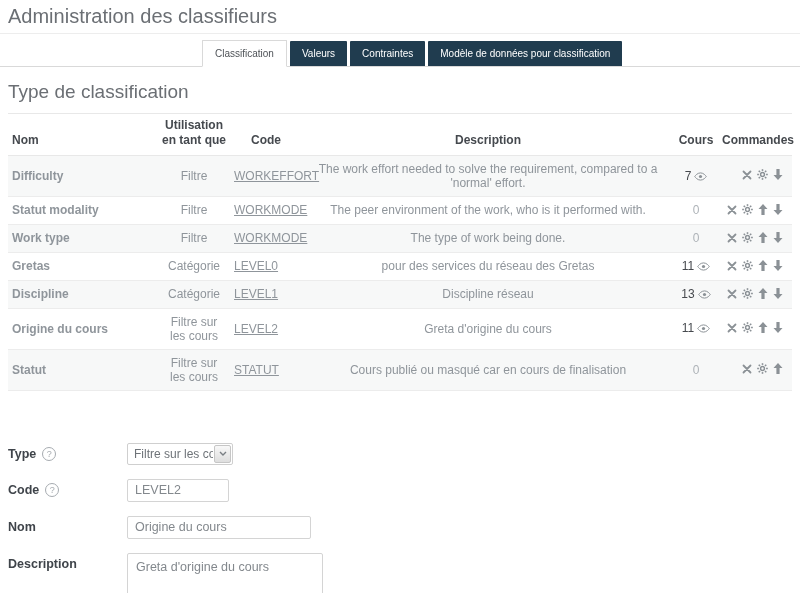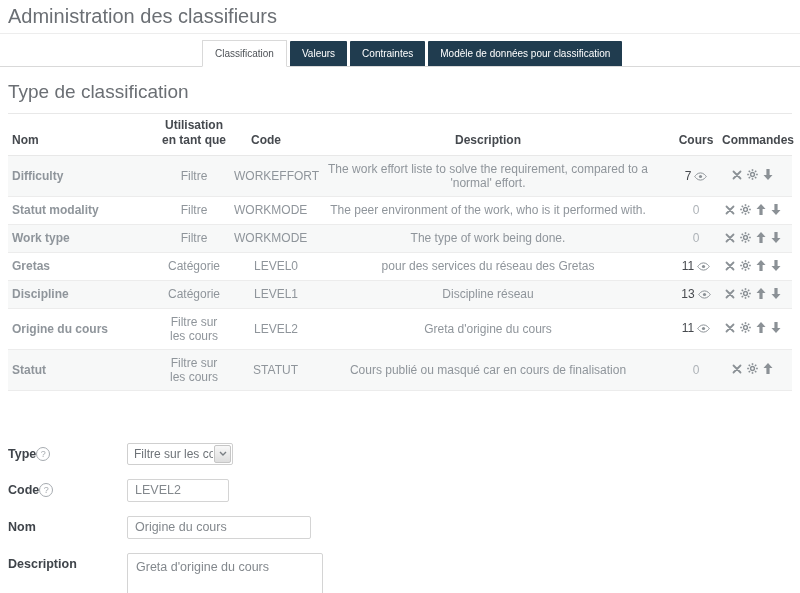--- a/index.html
+++ b/index.html
@@ -19,32 +19,32 @@
 
   table.class-table { border-collapse:collapse; table-layout:fixed; width:784px; margin:0 8px; font-size:12px; }
   .class-table thead th { font-weight:700; color:#45494e; vertical-align:bottom; padding:4px 4px 7px;
          border-top:1px solid #e8e8e8; border-bottom:1px solid #e8e8e8; line-height:15px; }
   .class-table tbody td { padding:6px 4px; border-bottom:1px solid #ececec; color:#8f959b; line-height:14px; vertical-align:middle; }
   .class-table tbody tr.odd { background:#f7f8f8; }
   .col-nom { text-align:left;font-weight:bold; }
   td.col-nom { color:#3f444a; }
   .col-utilisation { text-align:center; }
   th.col-code { text-align:center; }
-  td.col-code { text-align:right; padding-left:10px; }
+  td.col-code { text-align:left; padding-left:10px;text-decoration:underline; }
   .col-description { text-align:center; }
   .col-cours { text-align:center; white-space:nowrap;margin-left:45px; }
-  .col-commandes { text-align:center; padding-left:12px; white-space:nowrap; }
+  .col-commandes { text-align:right; padding-left:12px; white-space:nowrap; }
   .cours-num { color:#aeb3b8; }
   .cours-num.dark { color:#46494e; }
   .eye { display:none; margin-left:3px; vertical-align:-1px; color:#8b9196; }
   .cmd-icon { display:inline-block; margin-right:5px; color:#8b9196; cursor:pointer; vertical-align:middle; }
 
   .form { margin:52px 8px 0; font-size:12.5px; }
   .form-row { display:flex; align-items:flex-start; margin-bottom:14px; }
-  .form-label { width:119px; font-weight:700; color:#3f444a; padding-top:4px; display:flex; align-items:center; }
+  .form-label { width:119px; font-weight:700; color:#3f444a; padding-top:4px; display:flex; align-items:center; gap:6px; }
   .help-icon { width:14px; height:14px; border:1px solid #a6abb0; border-radius:50%; color:#a6abb0; font-size:9px;
                line-height:12px; text-align:center; display:inline-block; font-weight:400; cursor:pointer; }
 
   .select { width:106px; height:22px; border:1px solid #cfcfcf; border-radius:2px; display:flex; align-items:center;
             background:#fff; color:#6e7378; font-size:12px; cursor:pointer; }
   .select-value { flex:1; padding:0 6px; white-space:nowrap; overflow:hidden; }
   .select-arrow { width:17px; height:18px; margin:1px; border:1px solid #c6c6c6; border-radius:2px;
             background:linear-gradient(#f8f8f8,#dedede); display:flex; align-items:center; justify-content:center; flex:none; }
 
   input.text { width:102px; height:23px; border:1px solid #d4d4d4; border-radius:2px; padding:0 7px;
@@ -89,21 +89,21 @@
         <th class="col-description">Description</th>
         <th class="col-cours">Cours</th>
         <th class="col-commandes">Commandes</th>
       </tr>
     </thead>
     <tbody>
         <tr class="odd">
       <td class="col-nom">Difficulty</td>
       <td class="col-utilisation">Filtre</td>
       <td class="col-code">WORKEFFORT</td>
-      <td class="col-description">The work effort liste to solve the requirement, compared to a 'normal' effort.</td>
+      <td class="col-description">The work effort needed to solve the requirement, compared to a 'normal' effort.</td>
       <td class="col-cours"><span class="cours-num dark">7</span><span class="eye" style="display: inline-block;"><svg width="13" height="9" viewBox="0 0 14 10">
                 <path d="M7 1 C3.5 1 1.3 4 0.6 5 C1.3 6 3.5 9 7 9 C10.5 9 12.7 6 13.4 5 C12.7 4 10.5 1 7 1 Z" fill="none" stroke="currentColor" stroke-width="1.1"></path>
                 <circle cx="7" cy="5" r="1.8" fill="currentColor"></circle>
               </svg></span></td>
       <td class="col-commandes"><span class="cmd-icon"><svg width="10" height="10" viewBox="0 0 10 10">
                 <path d="M1.5 1.5 L8.5 8.5 M8.5 1.5 L1.5 8.5" stroke="currentColor" stroke-width="1.8" stroke-linecap="round"></path>
               </svg></span><span class="cmd-icon"><svg width="11" height="11" viewBox="0 0 12 12">
                 <circle cx="6" cy="6" r="2.1" fill="none" stroke="currentColor" stroke-width="1.6"></circle>
                 <g stroke="currentColor" stroke-width="1.7">
                   <line x1="6" y1="0.2" x2="6" y2="2.1"></line>

